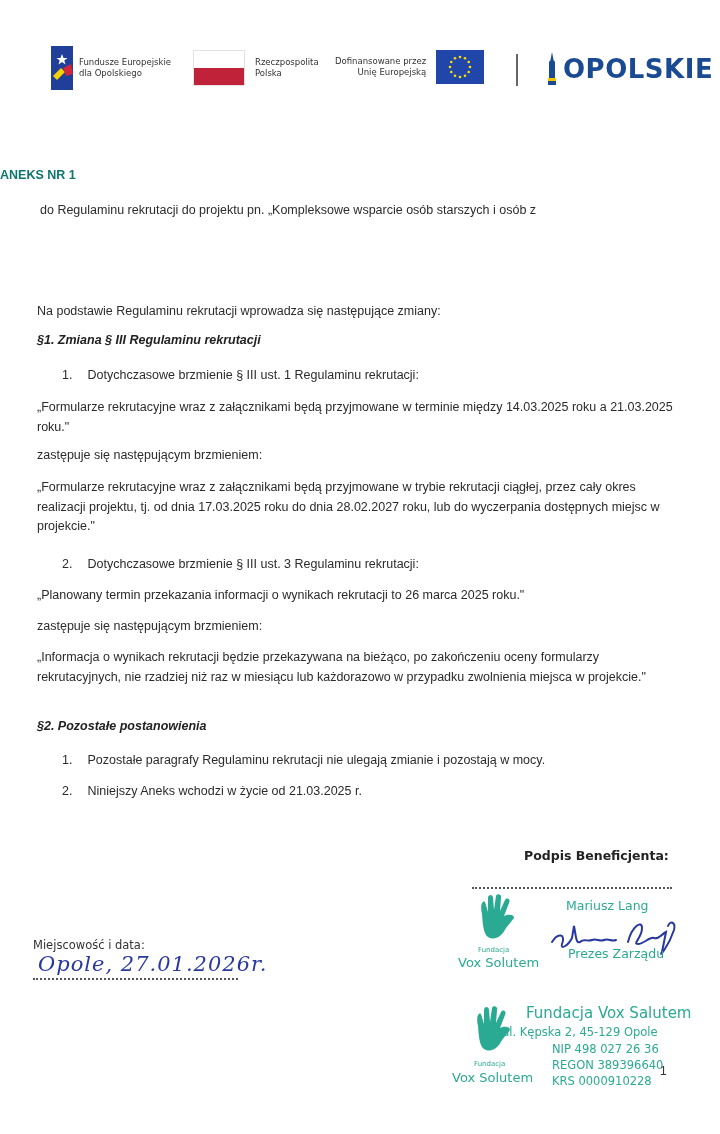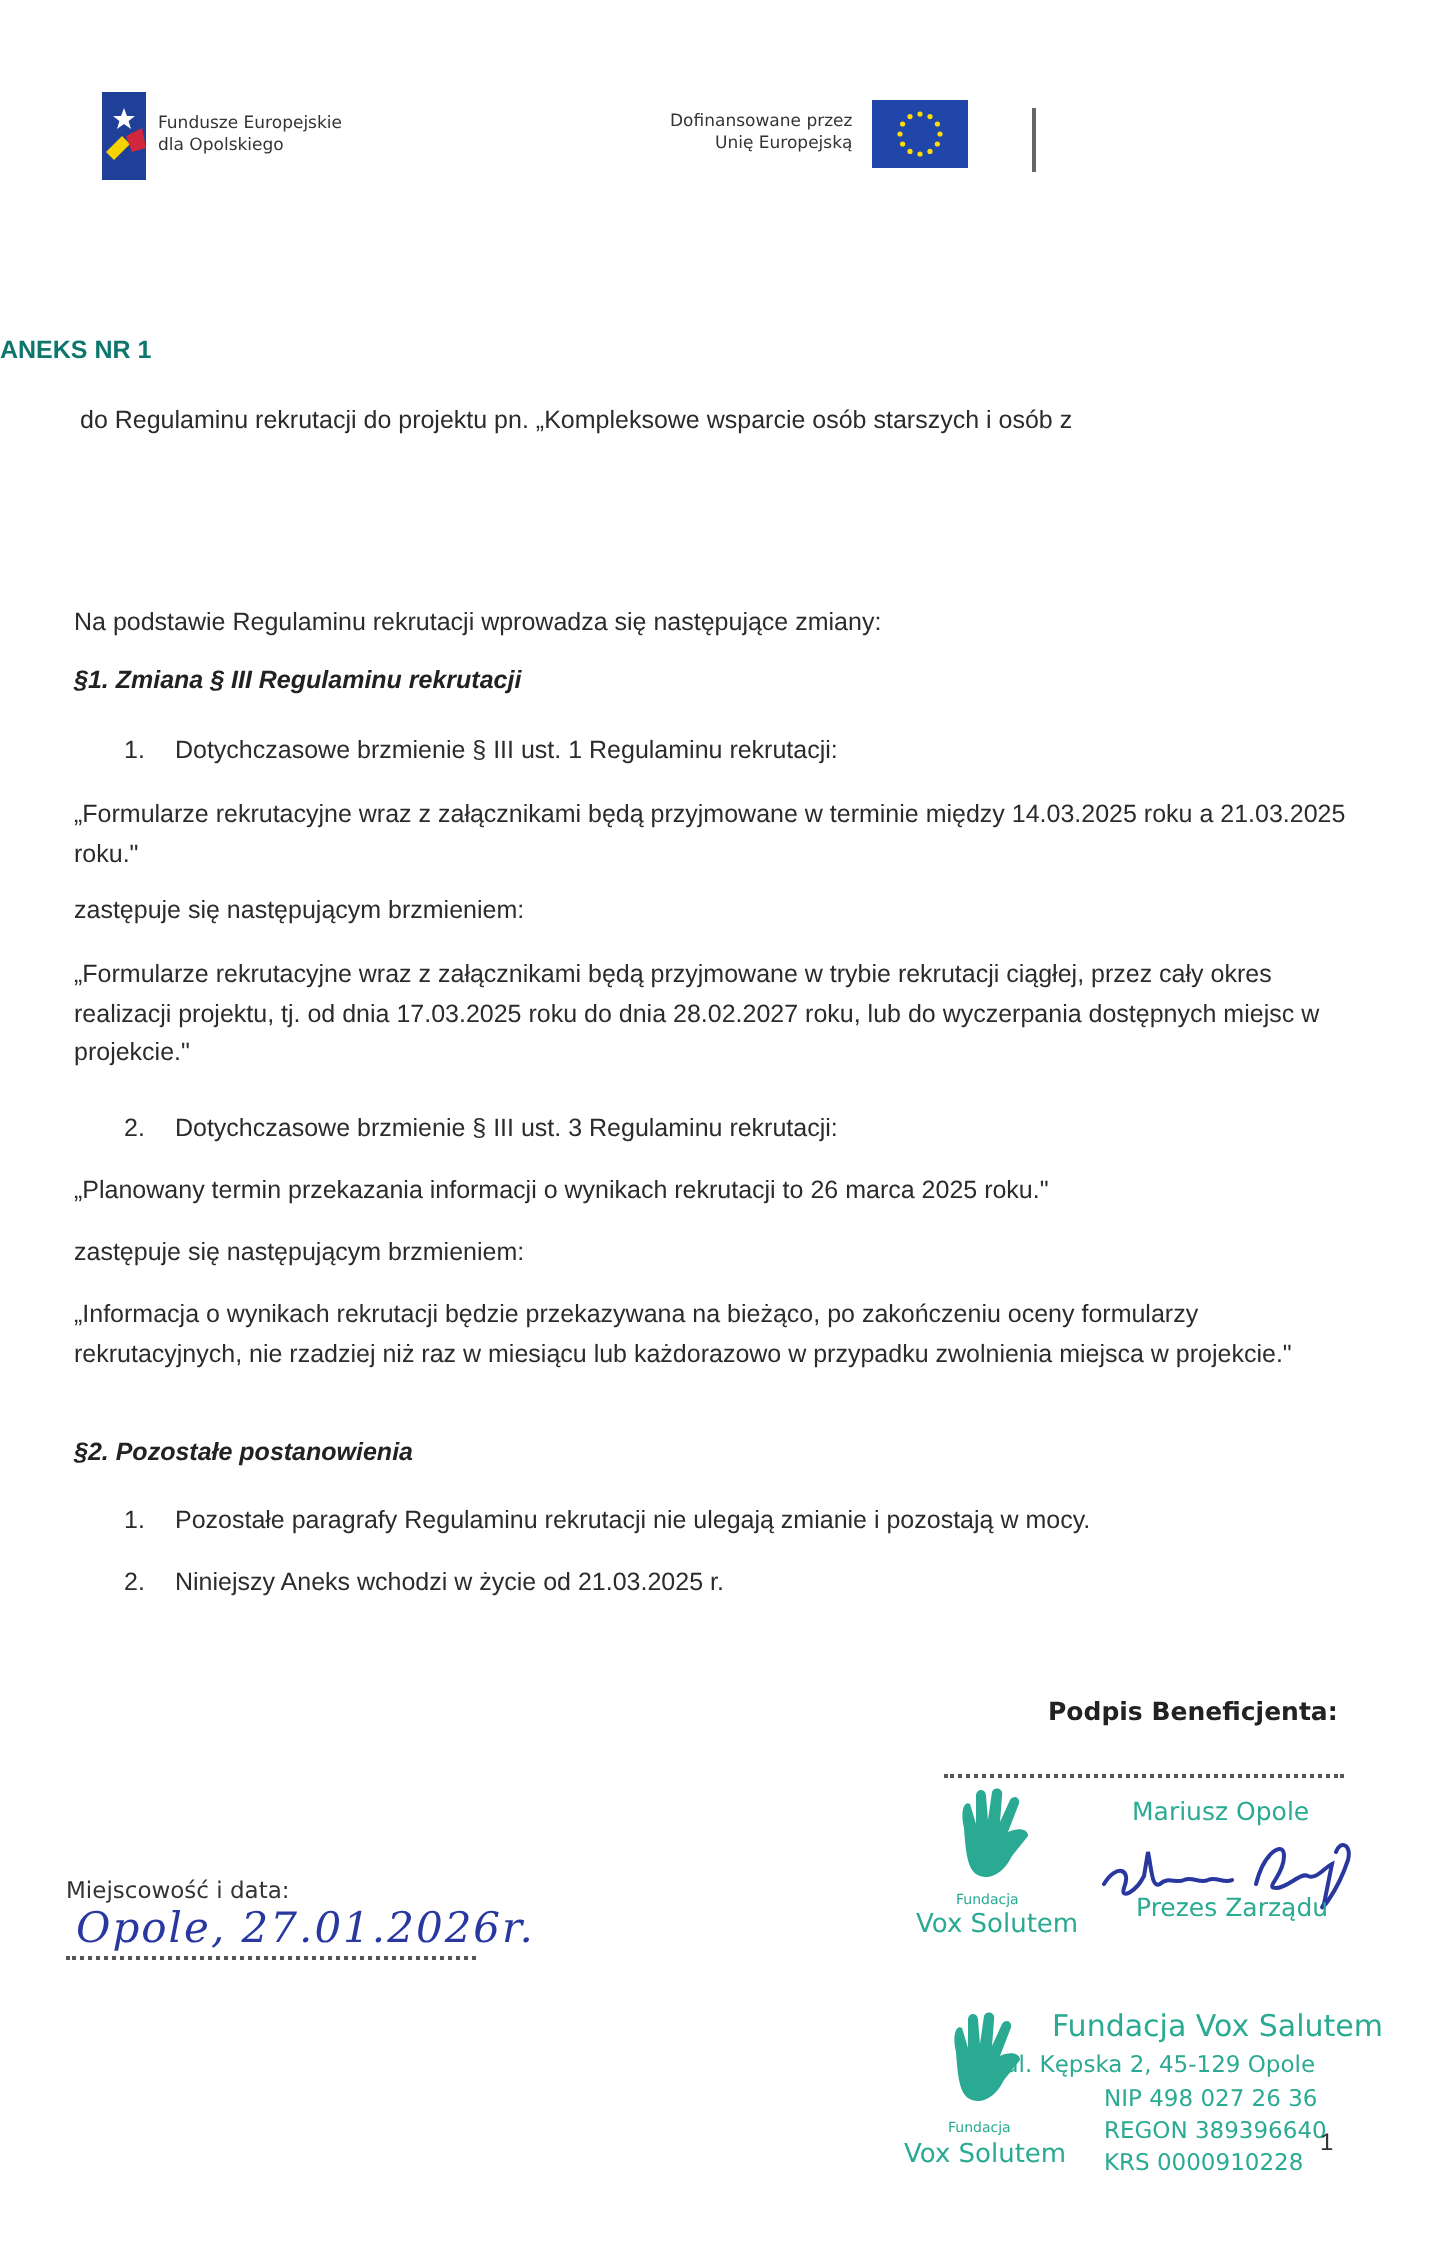--- a/index.html
+++ b/index.html
@@ -66,20 +66,30 @@
         <path d="M2 30 L10 22 L14 26 L6 34 Z" fill="#f5d200"></path>
         <path d="M12 22 L20 18 L22 28 L15 30 Z" fill="#d1263c"></path>
       </svg>
     </div>
     <div class="txt">
       <div>Fundusze Europejskie</div>
       <div>dla Opolskiego</div>
     </div>
   </div>
 
+  <div class="logo logo-rp">
+    <div class="flag">
+        <div class="w"></div>
+        <div class="r"></div>
+      </div>
+    <div class="txt">
+      <div>Rzeczpospolita</div>
+      <div>Polska</div>
+    </div>
+  </div>
 
   <div class="logo logo-eu">
     <div class="txt">
       <div>Dofinansowane przez</div>
       <div>Unię Europejską</div>
     </div>
     <div class="eu-flag">
       <svg width="48" height="34" viewBox="0 0 48 34">
         <rect width="48" height="34" fill="#1f46a8"></rect>
         <g fill="#ffdd00">
@@ -95,20 +105,30 @@
           <circle cx="14" cy="17" r="1.3"></circle>
             <circle cx="15.3" cy="12" r="1.3"></circle>
             <circle cx="19" cy="8.3" r="1.3"></circle>
         </g>
       </svg>
     </div>
   </div>
 
   <div class="divider-v"></div>
 
+  <div class="logo logo-op">
+    <div class="tower">
+      <svg width="10" height="34" viewBox="0 0 10 34">
+        <polygon points="5,0 6.5,8 8,10 8,26 2,26 2,10 3.5,8" fill="#1a4a91"></polygon>
+        <rect x="1" y="26" width="8" height="3" fill="#f5c400"></rect>
+        <rect x="1" y="29" width="8" height="4" fill="#1a4a91"></rect>
+      </svg>
+    </div>
+    <div class="word">OPOLSKIE</div>
+  </div>
 </div>
 
 <div class="title">ANEKS NR 1</div>
 <div class="subtitle">
   <div>do Regulaminu rekrutacji do projektu pn. „Kompleksowe wsparcie osób starszych i osób z</div>
 </div>
 
 <div class="p" style="top:302px;">Na podstawie Regulaminu rekrutacji wprowadza się następujące zmiany:</div>
 
 <div class="h" style="top:333px;">§1. Zmiana § III Regulaminu rekrutacji</div>
@@ -142,21 +162,21 @@
 <div class="sig-heading">Podpis Beneficjenta:</div>
 <div class="dots-top"></div>
 
 <div class="hand" style="left:474px; top:894px;">
   <svg width="46" height="50" viewBox="0 0 46 50">
     <path d="M8 20 C6 12 8 6 11 8 L14 18 L14 4 C14 0 19 0 19 4 L20 16 L22 2 C23 -1 28 0 27 4 L26 17 L31 6 C33 3 37 5 35 9 L30 22 C34 20 40 20 40 24 L32 34 C28 42 22 46 16 44 C10 42 9 34 8 20 Z" fill="#2aaa92"></path>
   </svg>
 </div>
 <div class="vs-small" style="left:478px; top:946px;">Fundacja</div>
 <div class="vs-big" style="left:458px; top:955px;">Vox Solutem</div>
-<div class="name">Mariusz Opole</div>
+<div class="name">Mariusz Lang</div>
 <svg class="scribble" style="left:546px; top:912px;" width="140" height="46" viewBox="0 0 140 46">
   <path d="M6 30 C12 20 20 22 16 32 C14 38 22 34 26 26 L28 14 C30 24 30 32 34 30 C38 26 42 30 46 28 C50 26 54 30 58 28 C62 26 66 30 70 28 M82 30 C86 14 96 8 96 16 C96 26 86 32 92 32 C98 32 104 24 108 26 C112 28 116 22 120 20 L116 40 C112 46 122 36 128 18 C130 10 124 8 122 14" fill="none" stroke="#2838a0" stroke-width="2" stroke-linecap="round"></path>
 </svg>
 <div class="role">Prezes Zarządu</div>
 
 <div class="place-label">Miejscowość i data:</div>
 <div class="place-value">Opole, 27.01.2026r.</div>
 <div class="dots-bottom"></div>
 
 <div class="hand" style="left:470px; top:1006px;">

